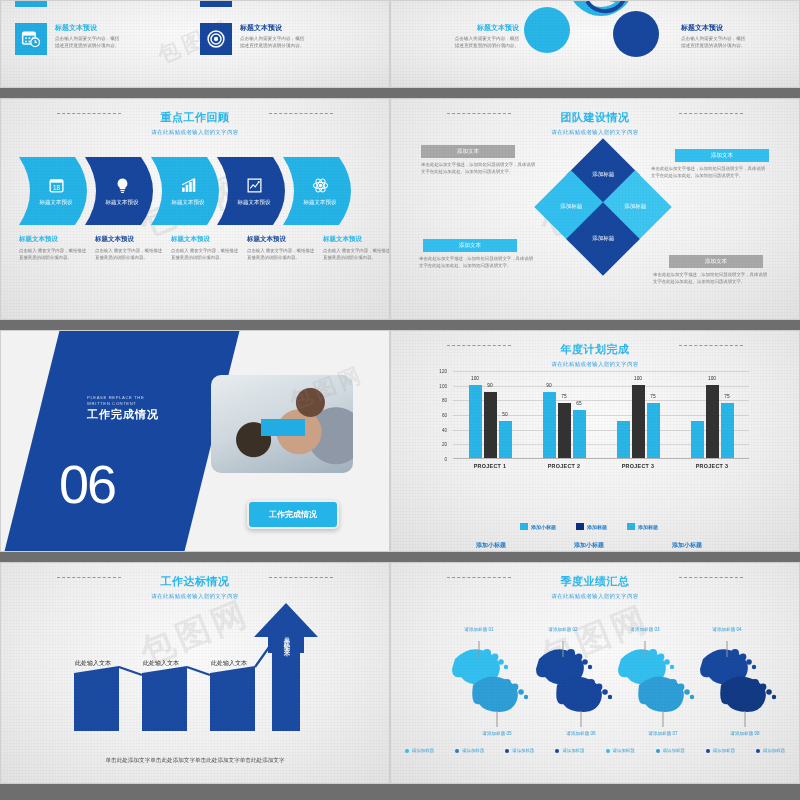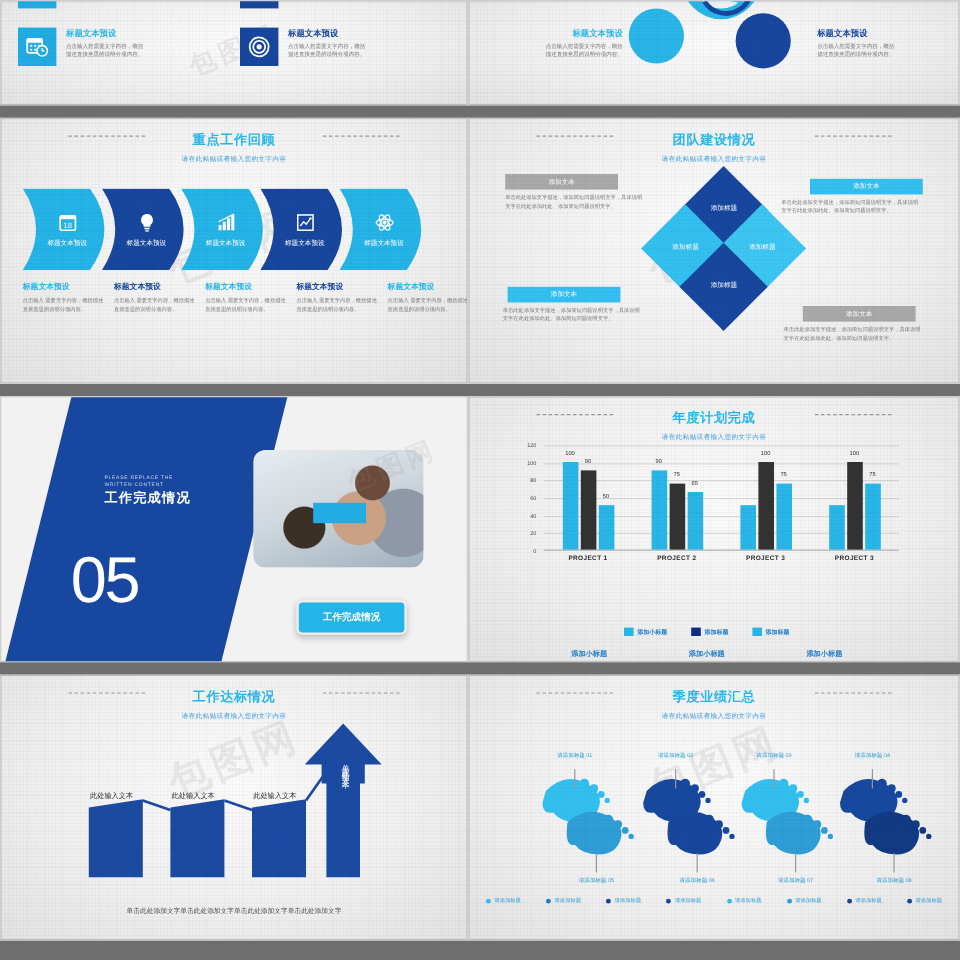--- a/index.html
+++ b/index.html
@@ -395,21 +395,21 @@
 
   <div class="gapcell"></div>
   <div class="gapcell"></div>
 
   <div class="slide">
     <div class="cover">
       <div class="poly"></div>
       <div class="poly2"></div>
       <div class="covereng">PLEASE REPLACE THE WRITTEN CONTENT</div>
       <div class="coverttl">工作完成情况</div>
-      <div class="covernum">05</div>
+      <div class="covernum">06</div>
       <div class="photo">
         <div class="censor"></div>
       </div>
       <div class="coverbtn">工作完成情况</div>
       <div class="wm sm" style="left:84%; top:26%; color:rgba(140,140,140,.14)">包图网</div>
     </div>
   </div>
 
   <div class="slide noise">
     <div class="head">

